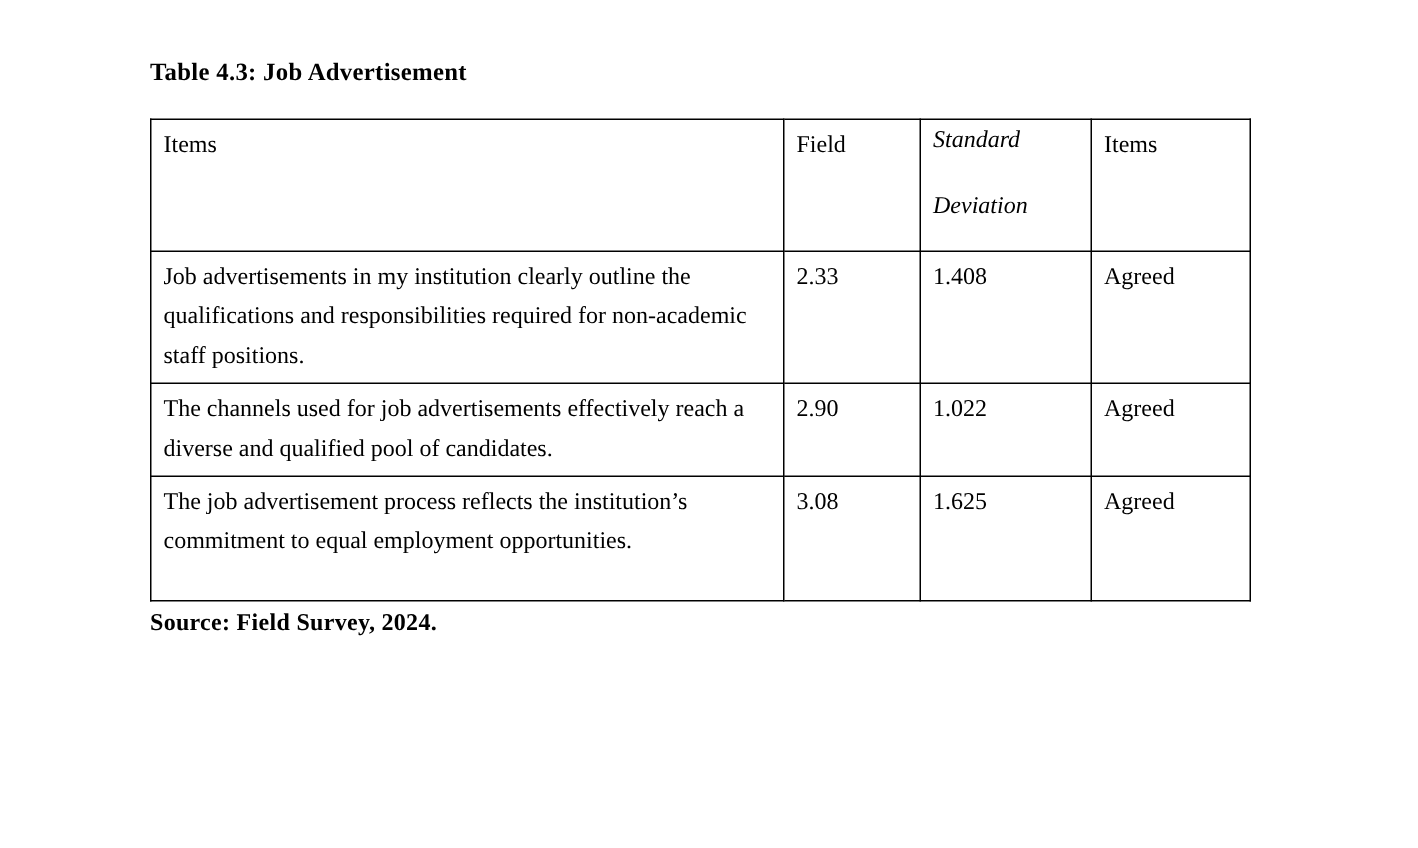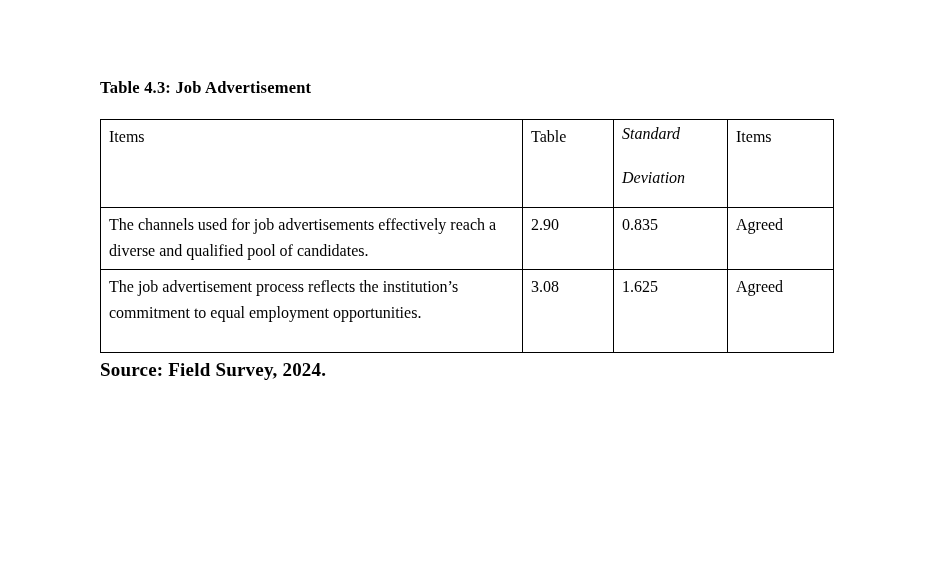--- a/index.html
+++ b/index.html
@@ -11,21 +11,20 @@
   }
   .page {
     position: relative;
     width: 945px;
     height: 565px;
     background: #ffffff;
     overflow: hidden;
   }
   .doc {
     padding: 38px 0 0 100px;
-    margin-top: 40px;
   }
   .doc-title {
     font-size: 16.5px;
     font-weight: bold;
     margin: 0 0 21px 0;
     letter-spacing: 0.2px;
   }
   table.data-table {
     border-collapse: collapse;
     table-layout: fixed;
@@ -53,21 +52,21 @@
   .data-table tbody tr.r4 { height: 83px; }
   .data-table tbody tr.r5 { height: 59px; }
   
   .dbl-spaced {
     display: block;
     line-height: 2.72em;
     margin-top: -0.72em;
     font-style: italic;
   }
   .doc-source {
-    font-size: 19px;
+    font-size: 16px;
     font-weight: bold;
     margin-top: 6px;
     letter-spacing: 0.2px;
   }
 </style>
 </head>
 <body>
 
 <div class="page">
   <div class="doc">
@@ -77,32 +76,38 @@
     <table class="data-table">
       <colgroup>
         <col class="c-items">
         <col class="c-mean">
         <col class="c-sd">
         <col class="c-remark">
       </colgroup>
       <thead>
         <tr>
           <th>Items</th>
-          <th>Table</th>
+          <th>Field</th>
           <th>
               <span class="dbl-spaced">Standard Deviation</span>
             </th>
           <th>Items</th>
         </tr>
       </thead>
       <tbody>
+        <tr class="r1">
+          <td>Job advertisements in my institution clearly outline the qualifications and responsibilities required for non-academic staff positions.</td>
+          <td>2.33</td>
+          <td>1.408</td>
+          <td>Agreed</td>
+        </tr>
         <tr class="r2">
           <td>The channels used for job advertisements effectively reach a diverse and qualified pool of candidates.</td>
           <td>2.90</td>
-          <td>0.835</td>
+          <td>1.022</td>
           <td>Agreed</td>
         </tr>
         <tr class="r4">
           <td>The job advertisement process reflects the institution’s commitment to equal employment opportunities.</td>
           <td>3.08</td>
           <td>1.625</td>
           <td>Agreed</td>
         </tr>
       </tbody>
     </table>

